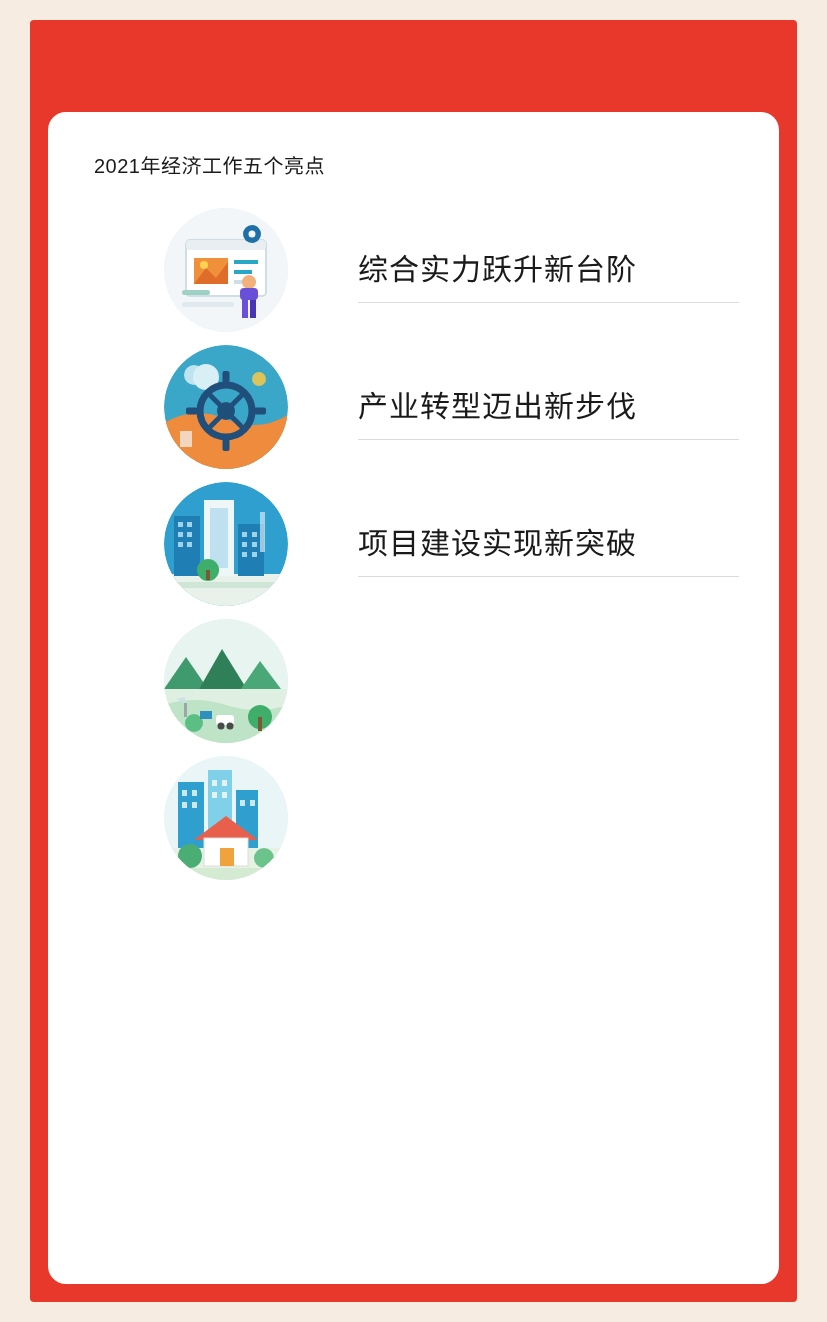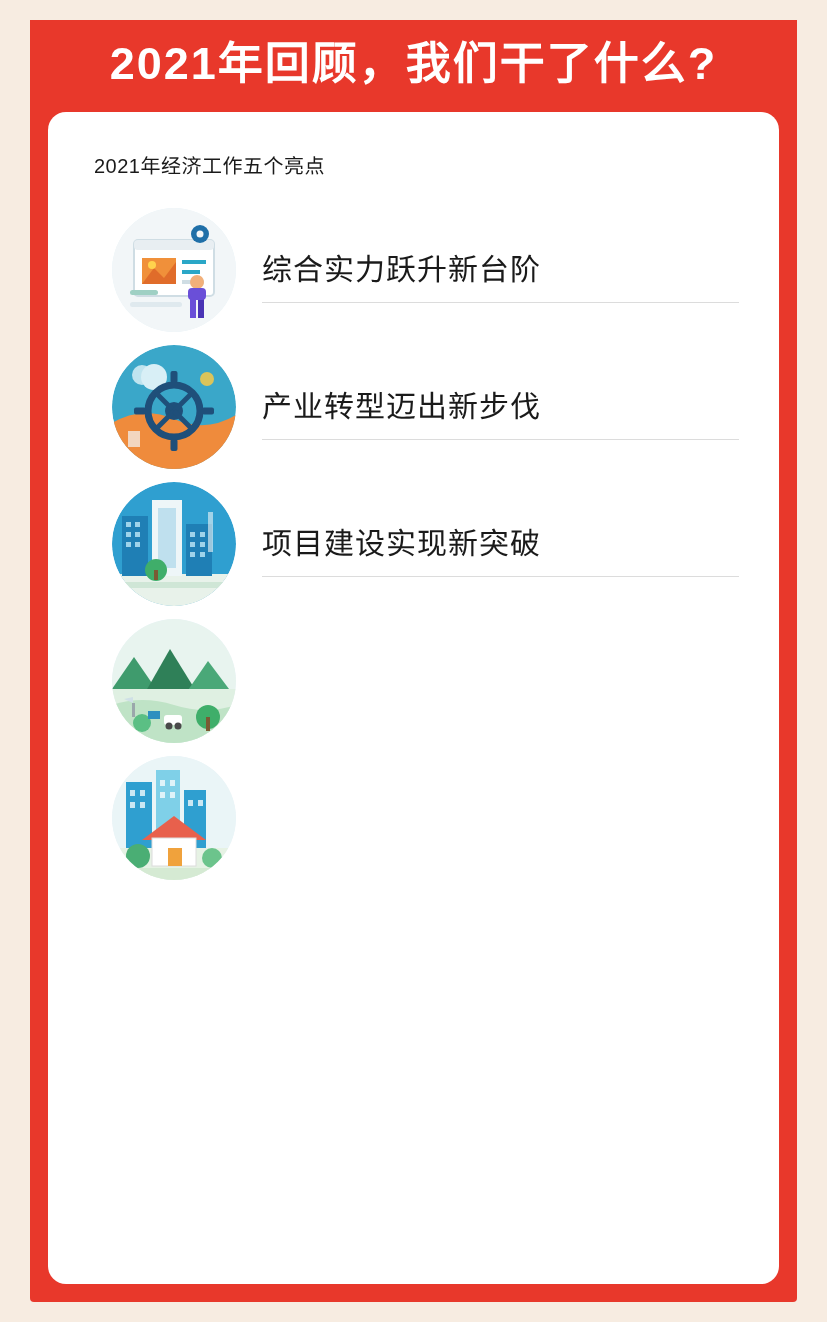--- a/index.html
+++ b/index.html
@@ -76,22 +76,23 @@
   }
   .highlight-list{
     margin:22px 0 0 0;
     padding:0;
     list-style:none;
   }
   .highlight-item{
     display:flex;
     align-items:center;
     height:137px;
-    padding-left:64px;
-    box-sizing:border-box;
+    padding-left:116px;
+    box-sizing:border-box;
+    gap:44px;
   }
   .hl-icon{
     width:124px;
     height:124px;
     border-radius:50%;
     overflow:hidden;
     flex:0 0 auto;
     position:relative;
     background:#eaf4f8;
   }
@@ -114,23 +115,20 @@
   }
   .highlight-item:last-child .hl-text-wrap{border-bottom:1px solid #dcdcdc;}
 </style>
 </head>
 <body>
 
 <div class="poster">
 
   <div class="red-frame"></div>
 
-  <div class="header-band">
-    <div class="header-title">2021年回顾，我们干了什么?</div>
-  </div>
 
   <div class="white-card">
 
 
     <div class="section-title">2021年经济工作五个亮点</div>
 
     <ul class="highlight-list">
 
       <li class="highlight-item">
         <span class="hl-icon">

